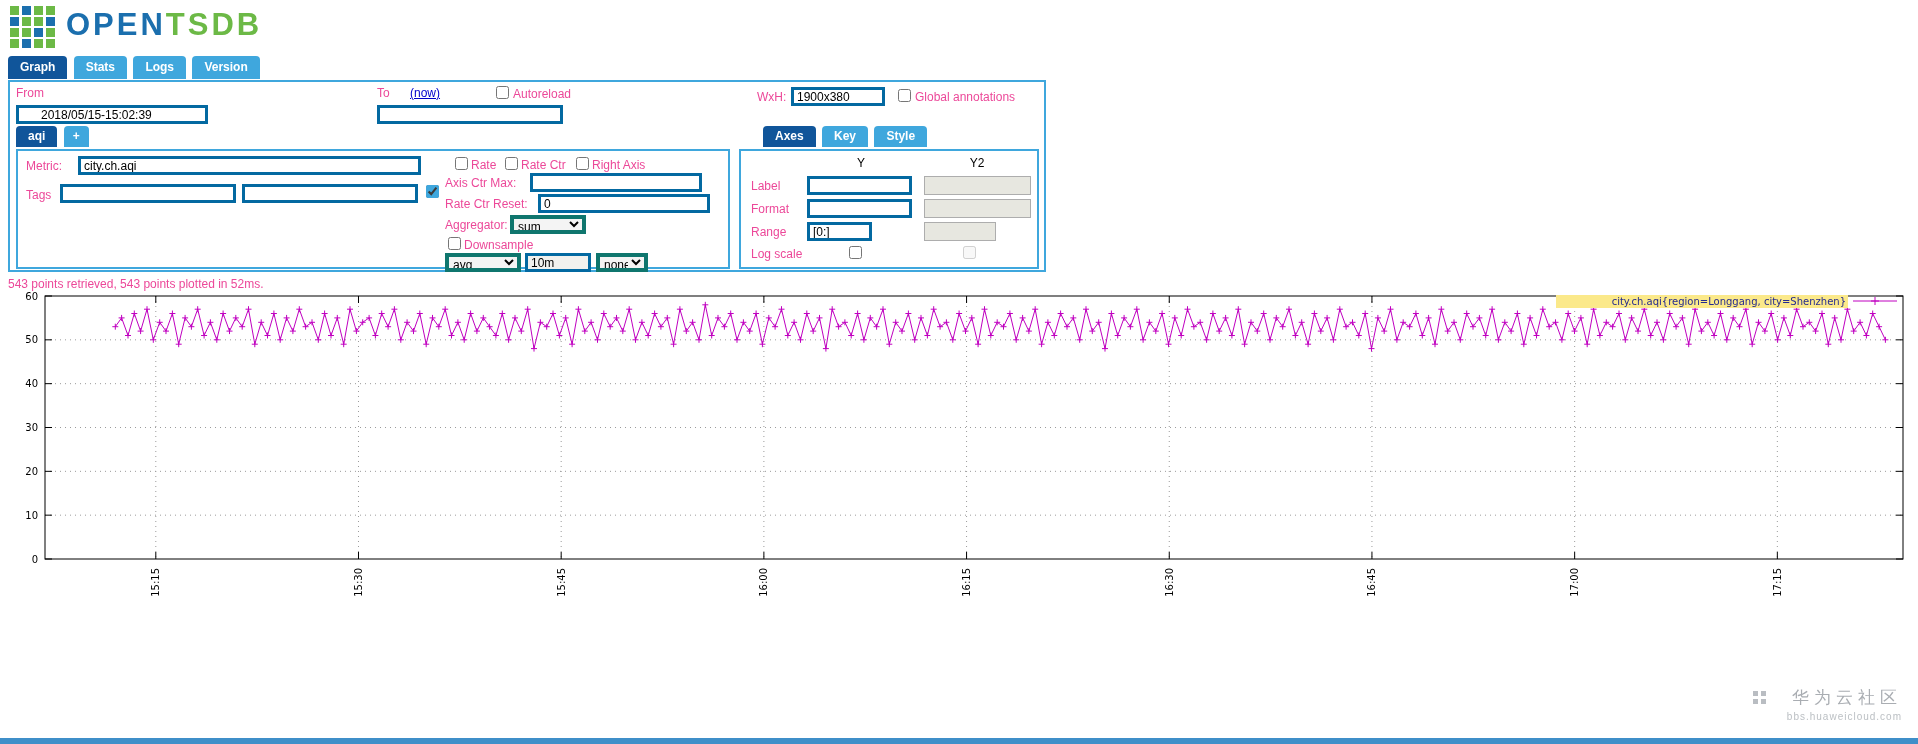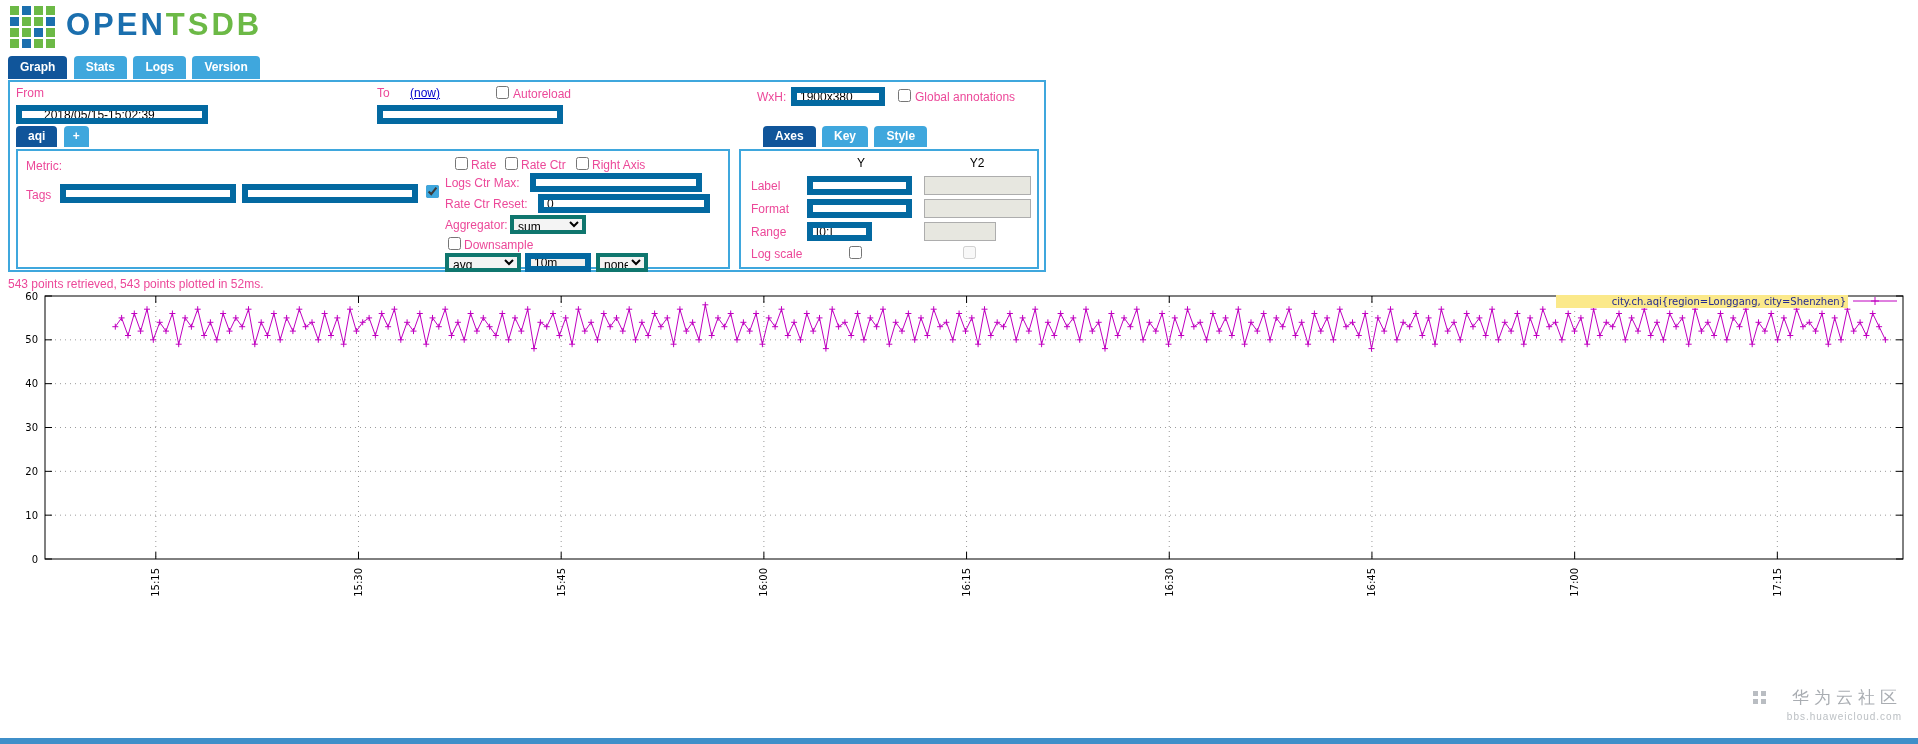--- a/index.html
+++ b/index.html
@@ -18,21 +18,21 @@
          font-size:12px; background:#3fa7dd; border-radius:4px 4px 0 0; cursor:pointer; }
   .tab.active { background:#10559a; }
   .tab.small { padding:3px 12px 4px; font-size:12px; }
   .tab.plus { padding:3px 9px 4px; }
 
   .blue-box { border:2px solid #3fa7dd; background:#fff; }
 
   .lbl { font-size:12px; color:#ec4899; white-space:nowrap; }
   a.now-link { color:#0000cc; text-decoration:underline; font-size:12px; cursor:pointer; }
 
-  input[type=text] { height:19px; border:6px solid #0369a1; font:12px "Liberation Sans",sans-serif;
+  input[type=text] { height:19px; border:3px solid #0369a1; font:12px "Liberation Sans",sans-serif;
                      padding:1px 3px; background:#fff; }
   input[type=text]:disabled { background:#e7e7e0; border:1px solid #adadad; }
   select { height:19px; font:12px "Liberation Sans",sans-serif; border:4px solid #0f766e; background:#f4f4f4; }
   input[type=checkbox] { width:13px; height:13px; accent-color:#3fa7dd; }
 
   .col-head { font-size:12px; text-align:center; }
 
   
   .grid   { stroke:#9b9b9b; stroke-width:1; stroke-dasharray:1 4; }
   .frame  { fill:none; stroke:#000; stroke-width:1; }
@@ -107,34 +107,35 @@
     <span class="abs lbl" style="left:905px; top:8px;">Global annotations</span>
 
     <div class="abs" style="left:6px; top:44px;">
       <span class="tab small active">aqi</span>
       <span class="tab small plus">+</span>
     </div>
 
     <div class="abs blue-box" style="left:6px; top:67px; width:714px; height:120px;">
 
       <span class="abs lbl" style="left:8px; top:8px;">Metric:</span>
+      <input type="text" class="abs" style="left: 60px; top: 5px; width: 343px;" value="city.ch.aqi">
 
       <span class="abs lbl" style="left:8px; top:37px;">Tags</span>
       <input type="text" class="abs" style="left: 42px; top: 33px; width: 176px;" value="">
       <input type="text" class="abs" style="left: 224px; top: 33px; width: 176px;" value="">
       <input type="checkbox" class="abs" style="left: 408px; top: 34px;" checked="">
 
       <input type="checkbox" class="abs" style="left: 437px; top: 6px;">
       <span class="abs lbl" style="left:453px; top:7px;">Rate</span>
       <input type="checkbox" class="abs" style="left: 487px; top: 6px;">
       <span class="abs lbl" style="left:503px; top:7px;">Rate Ctr</span>
       <input type="checkbox" class="abs" style="left: 558px; top: 6px;">
       <span class="abs lbl" style="left:574px; top:7px;">Right Axis</span>
 
-      <span class="abs lbl" style="left:427px; top:25px;">Logs Ctr Max:</span>
+      <span class="abs lbl" style="left:427px; top:25px;">Axis Ctr Max:</span>
       <input type="text" class="abs" style="left: 512px; top: 22px; width: 172px;" value="">
 
       <span class="abs lbl" style="left:427px; top:46px;">Rate Ctr Reset:</span>
       <input type="text" class="abs" style="left: 520px; top: 43px; width: 172px;" value="0">
 
       <span class="abs lbl" style="left:427px; top:67px;">Aggregator:</span>
       <select class="abs" style="left:492px; top:64px; width:76px;">
         <option>sum</option>
       </select>
 

